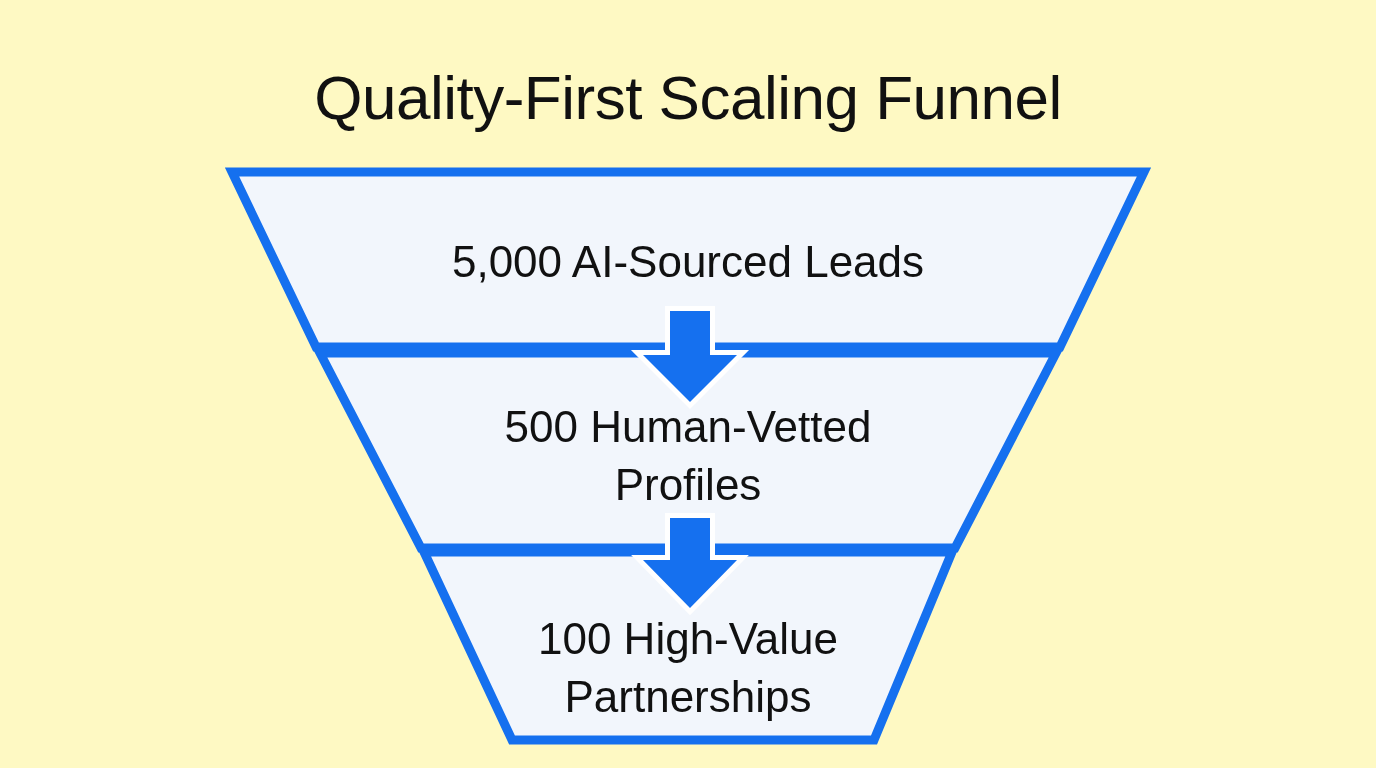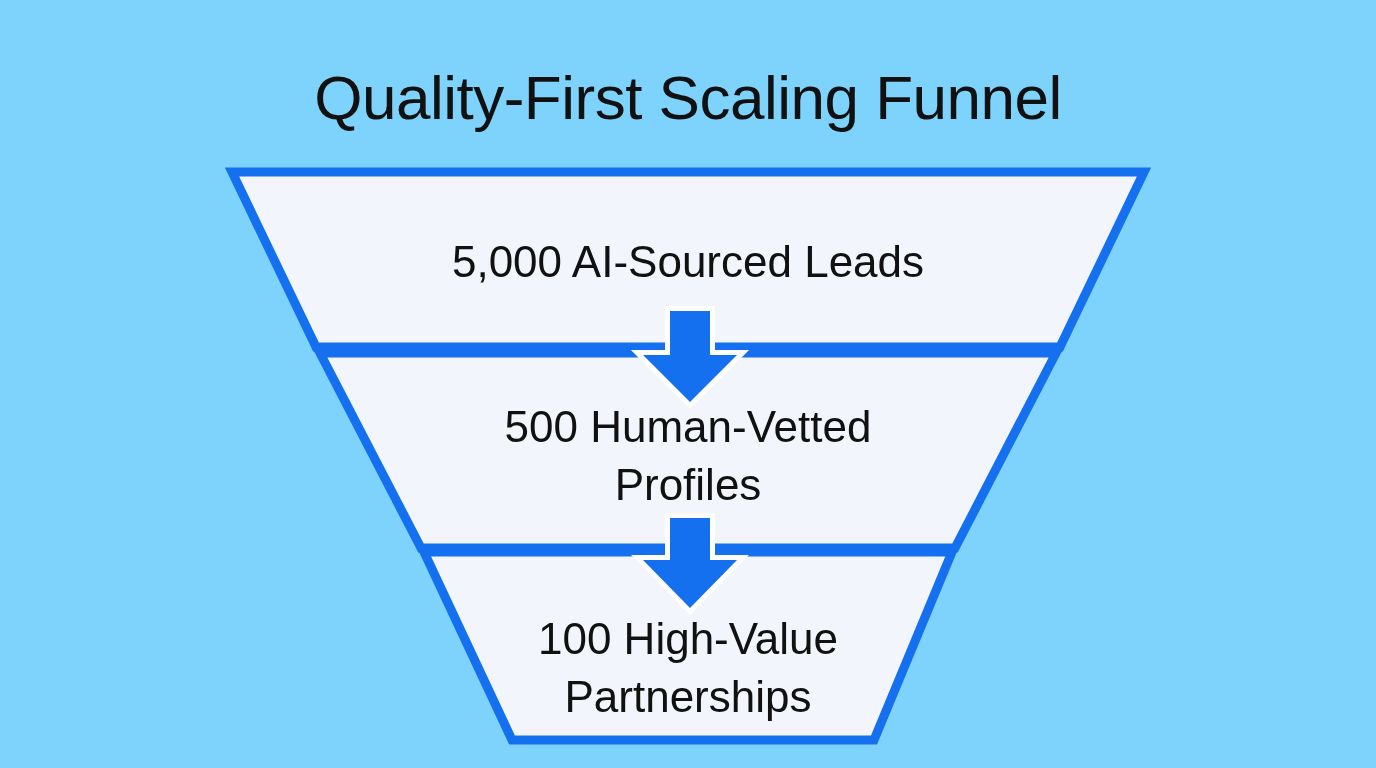--- a/index.html
+++ b/index.html
@@ -11,21 +11,21 @@
     width: 1376px;
     height: 768px;
     overflow: hidden;
     font-family: "Liberation Sans", sans-serif;
     -webkit-font-smoothing: antialiased;
   }
   #canvas {
     position: relative;
     width: 1376px;
     height: 768px;
-    background: #7dd3fc;
+    background: #fef9c3;
   }
   #funnel-svg {
     position: absolute;
     left: 0;
     top: 0;
     width: 1376px;
     height: 768px;
     display: block;
   }
   .title-text {

